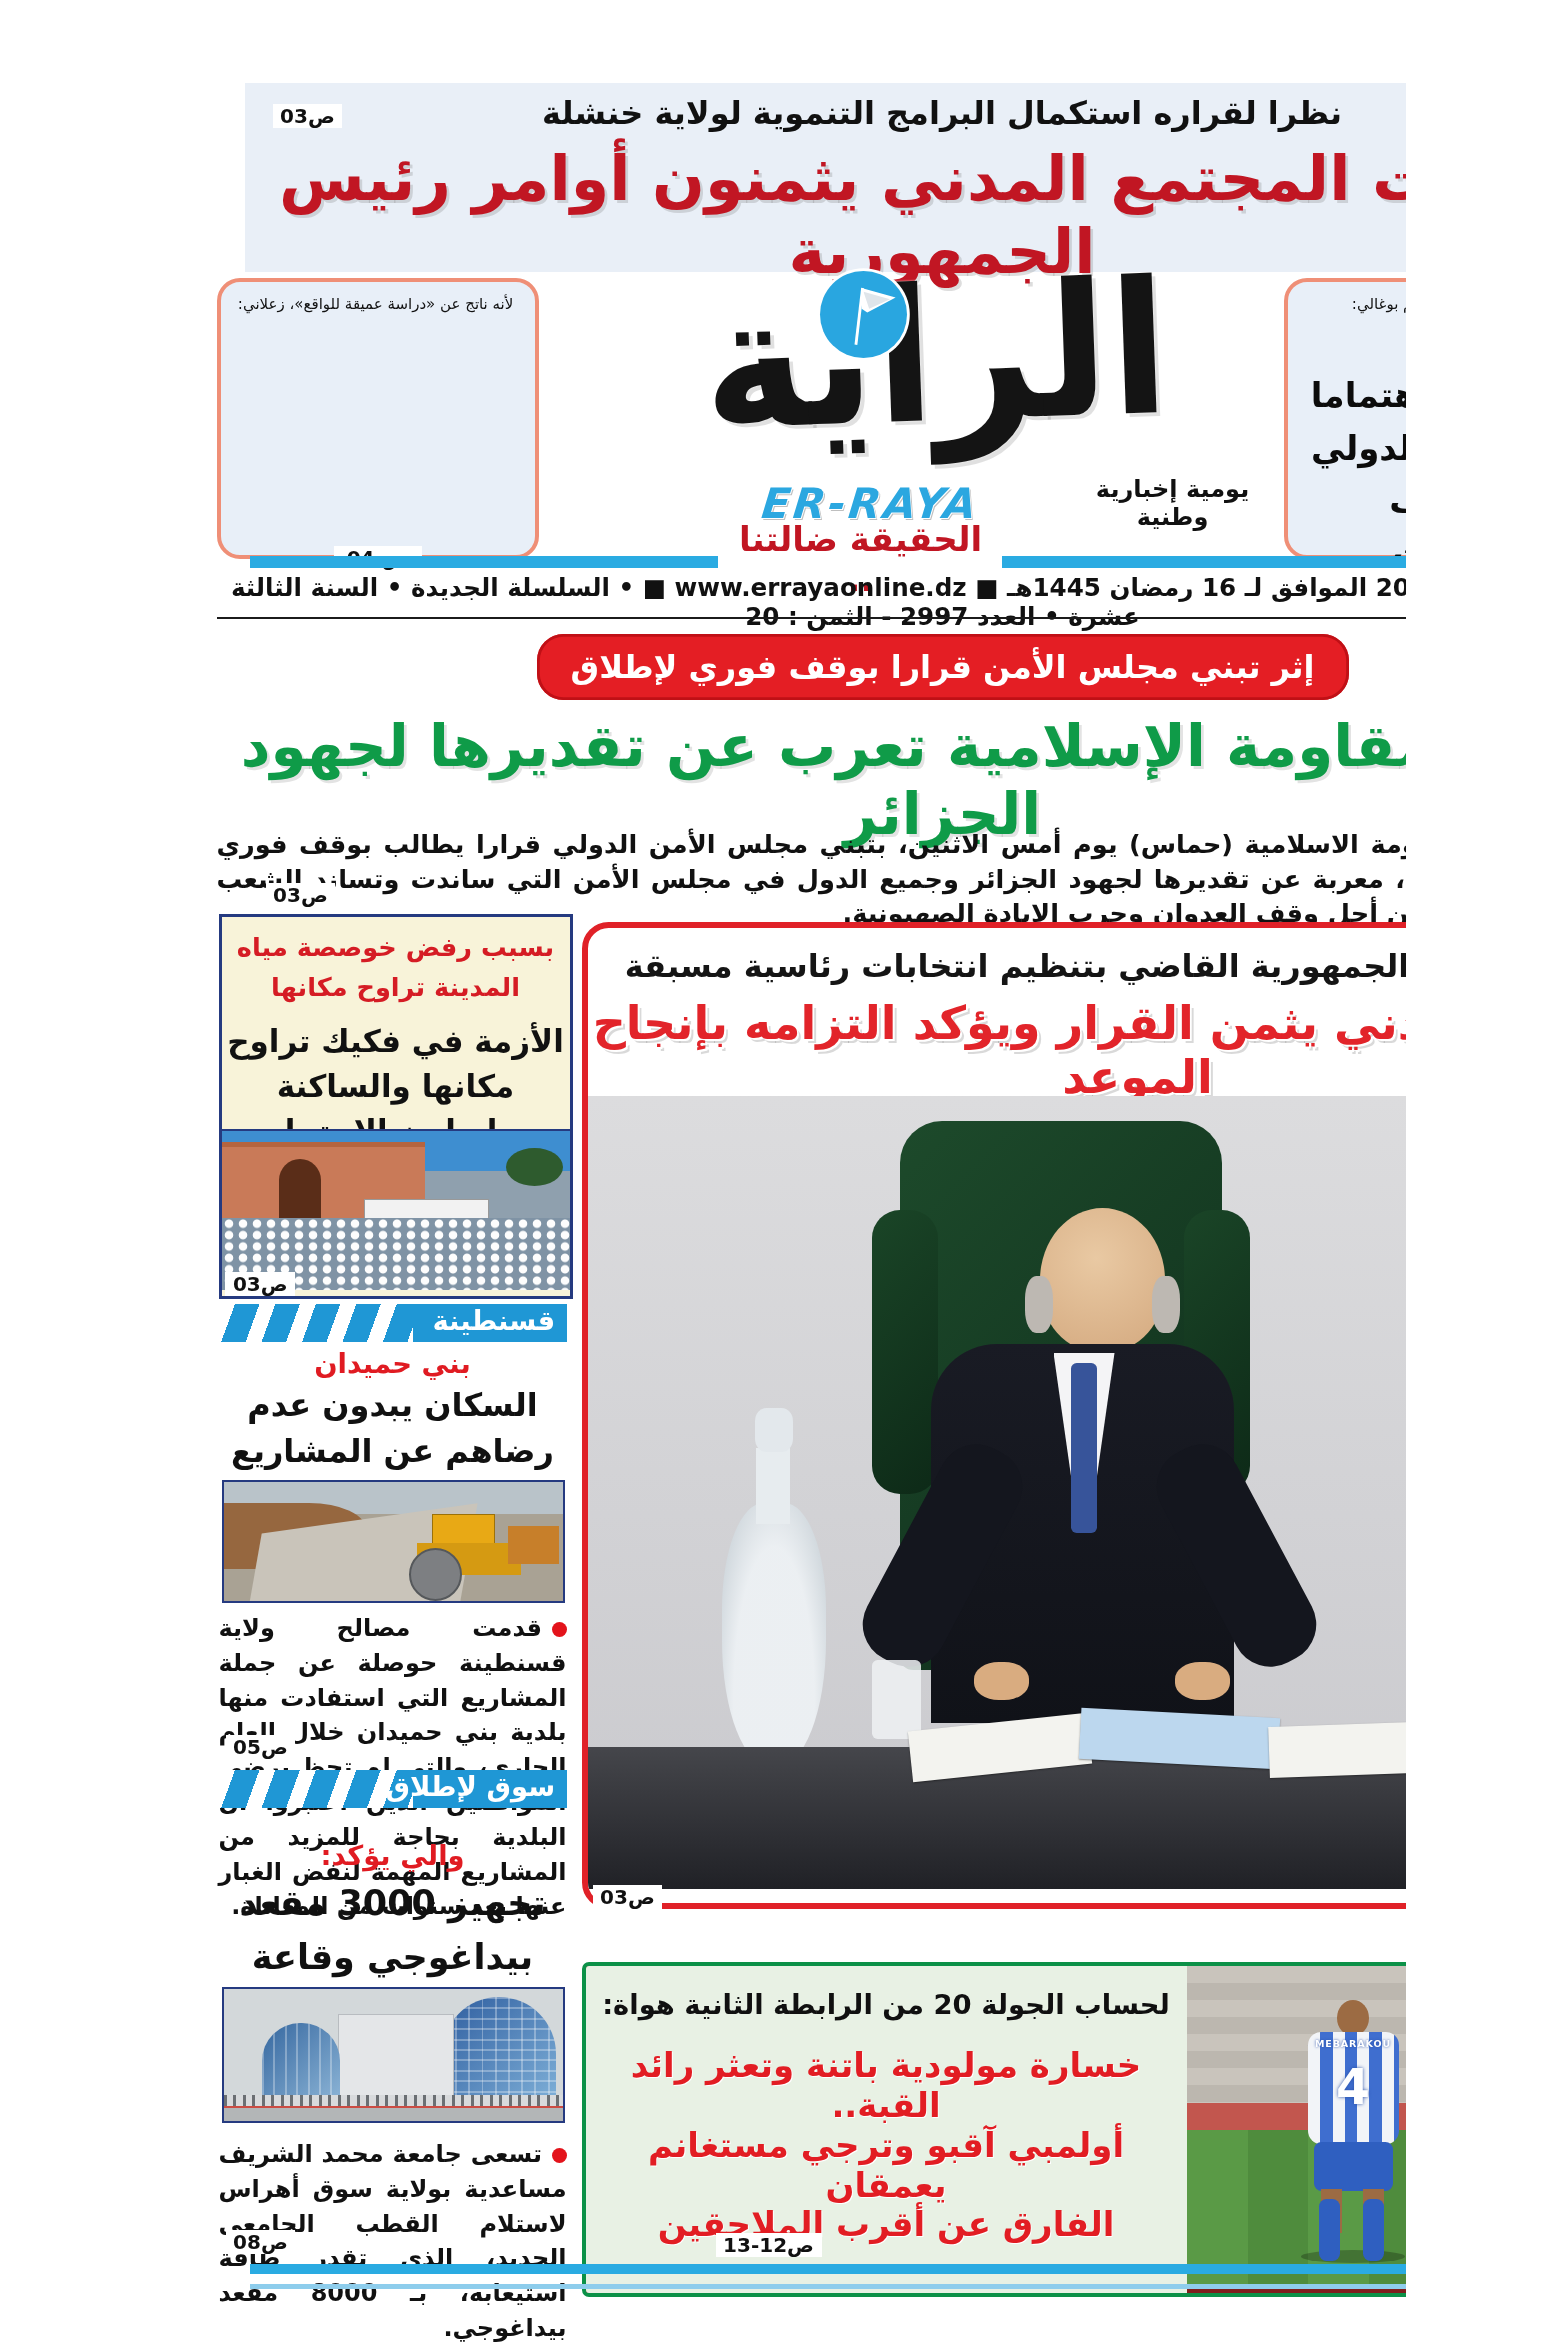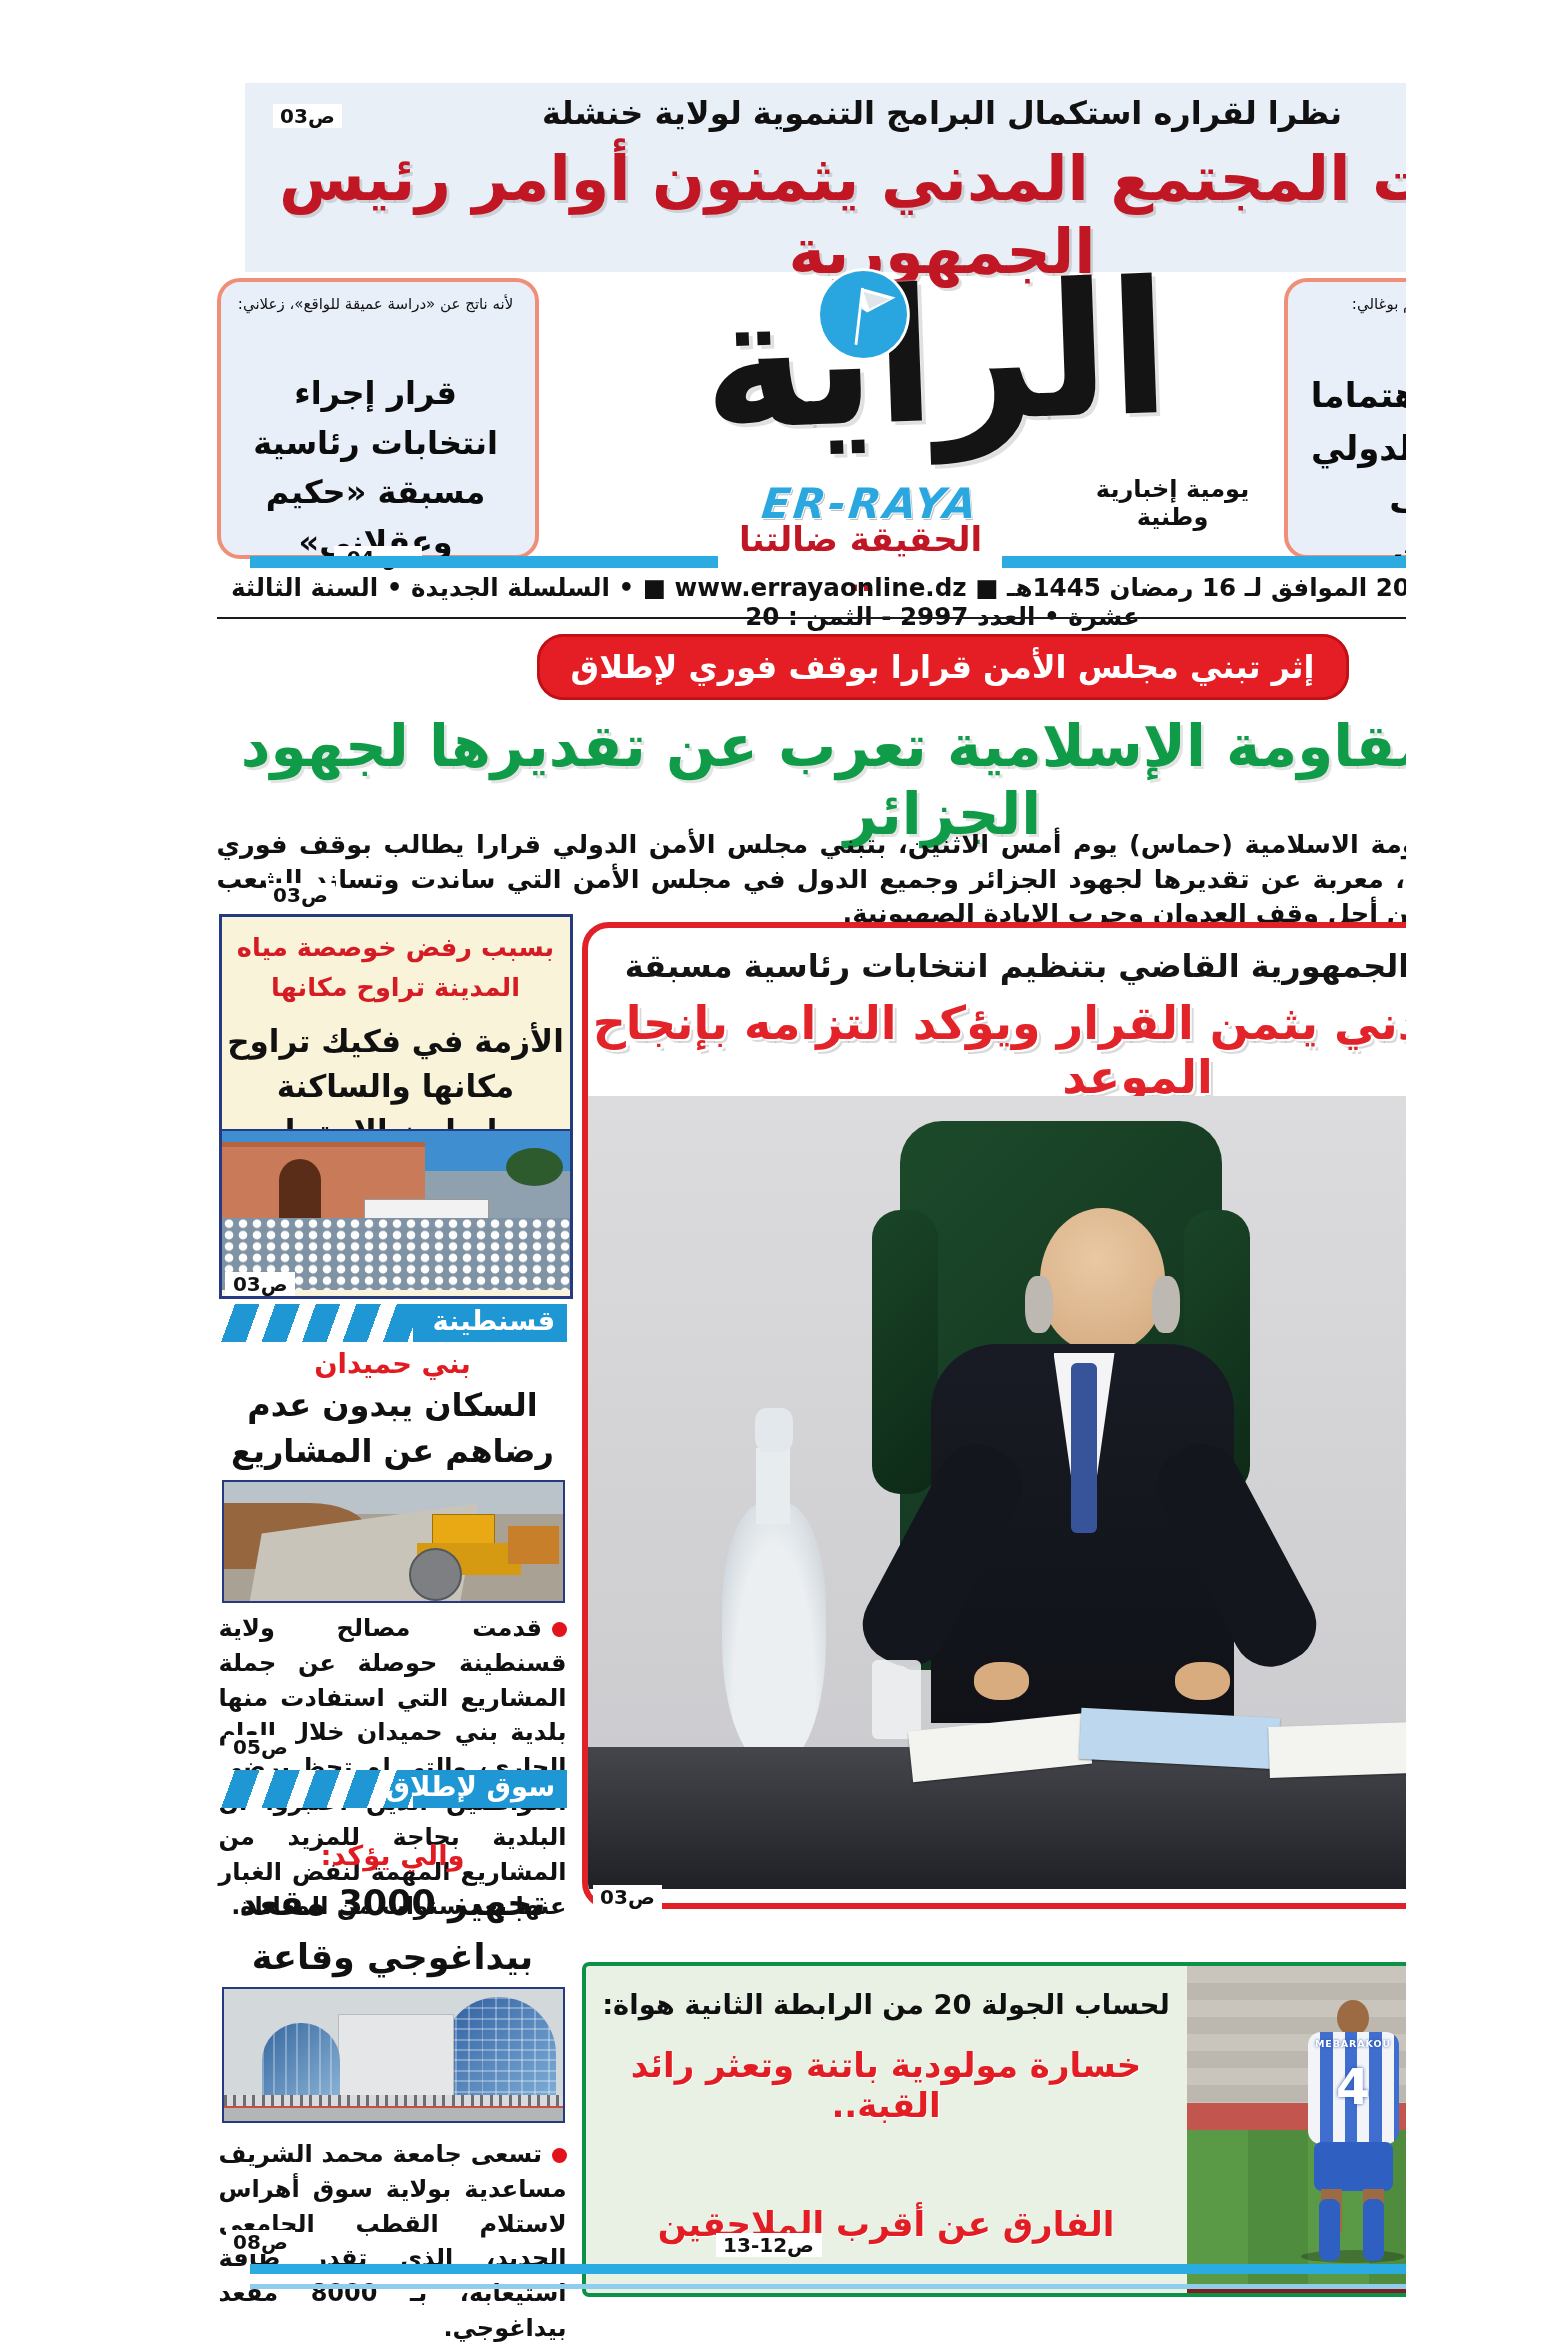--- a/index.html
+++ b/index.html
@@ -126,21 +126,20 @@
 <div id="page">
 
   <div id="top-strip" class="abs">
     <span class="pref" style="left:28px;top:21px;">ص03</span>
     <div id="top-kicker" class="abs center">نظرا لقراره استكمال البرامج التنموية لولاية خنشلة</div>
     <div id="top-headline" class="abs center">فعاليات المجتمع المدني يثمنون أوامر رئيس الجمهورية</div>
   </div>
 
   <div class="abs mast-box" style="left:57px;top:278px;width:314px;height:273px;">
     <div class="abs center" style="left:7.6px;top:13.2px;width:295px;">لأنه ناتج عن «دراسة عميقة للواقع»، زعلاني:</div>
-    <div class="abs center mast-head" style="left:7.6px;top:87px;width:295px;">قرار إجراء انتخابات رئاسية مسبقة «حكيم وعقلاني»</div>
     <span class="tabref">ص 04</span>
   </div>
   <div class="abs mast-box" style="left:1124px;top:278px;width:386px;height:273px;">
     <div class="abs center" style="left:9.5px;top:13.2px;width:367px;text-align:center;">بدبلوماسية فاعلة ومؤثرة، إبراهيم بوغالي:</div>
     <div class="abs center mast-head" style="left:9.5px;top:87px;width:367px;font-size:34px;">الجزائر أولت اهتماما كبيرا للتعاون الدولي في مختلف المستويات</div>
     <span class="tabref">ص04</span>
   </div>
 
   <div id="logo-ar" class="abs">الراية</div>
   <div id="flag-circle" class="abs">
@@ -252,20 +251,21 @@
       <div class="mic-base"></div>
       <div class="sanitizer"></div>
     </div>
   </div>
   <span class="pref" style="left:433px;top:1885px;">ص03</span>
 
   <div id="sports-box" class="abs">
     <div id="sports-panel">
       <div id="sports-kicker" class="abs center">لحساب الجولة 20 من الرابطة الثانية هواة:</div>
       <div class="abs sports-line" style="top:79px;">خسارة مولودية باتنة وتعثر رائد القبة..</div>
+      <div class="abs sports-line" style="top:159px;">أولمبي آقبو وترجي مستغانم يعمقان</div>
       <div class="abs sports-line" style="top:238px;">الفارق عن أقرب الملاحقين</div>
     </div>
     <div id="sports-photo">
       <div class="stands"></div>
       <div class="track"></div>
       <div class="pitch"></div>
       <div class="p-shadow" style="left:114px;top:284px;width:104px;"></div>
       <div class="p-shadow" style="left:265px;top:280px;width:95px;"></div>
 
       <div class="p-head" style="left:150px;top:34px;"></div>

